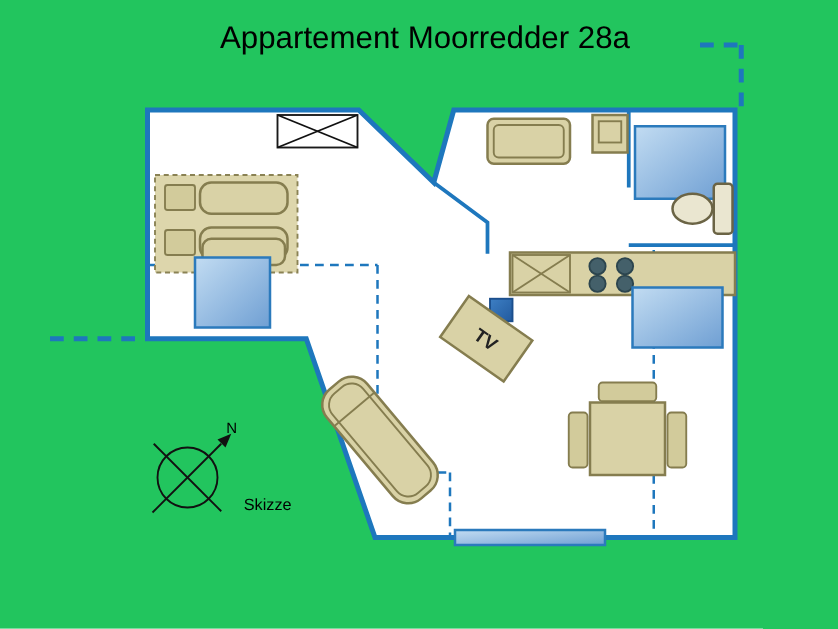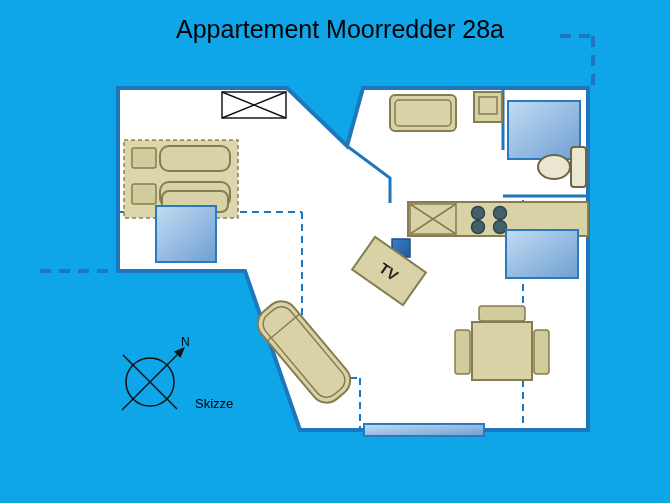--- a/index.html
+++ b/index.html
@@ -1,16 +1,16 @@
 <!DOCTYPE html>
 <html><head>
 <meta charset="utf-8">
 <style>
   html,body{margin:0;padding:0;background:#fff;}
-  #stage{position:relative;width:670px;height:503px;background:#0ea5e9;overflow:hidden;
+  #stage{position:relative;width:670px;height:503px;background:#22c55e;overflow:hidden;
          font-family:"Liberation Sans", sans-serif;}
   svg{position:absolute;left:0;top:0;}
   text{font-family:"Liberation Sans", sans-serif;}
   .title-text{font-size:25px;fill:#000;}
   .small-label{font-size:13px;fill:#000;}
   .n-label{font-size:12px;fill:#000;}
   .tv-text{font-size:15px;font-weight:bold;fill:#222;}
   .wall-fill{fill:#ffffff;stroke:#1e77bd;stroke-width:4;stroke-linejoin:miter;}
   .iwall{fill:none;stroke:#1e77bd;stroke-width:3;}
   .dash-ext{fill:none;stroke:#1e77bd;stroke-width:4;stroke-dasharray:11 8;}

